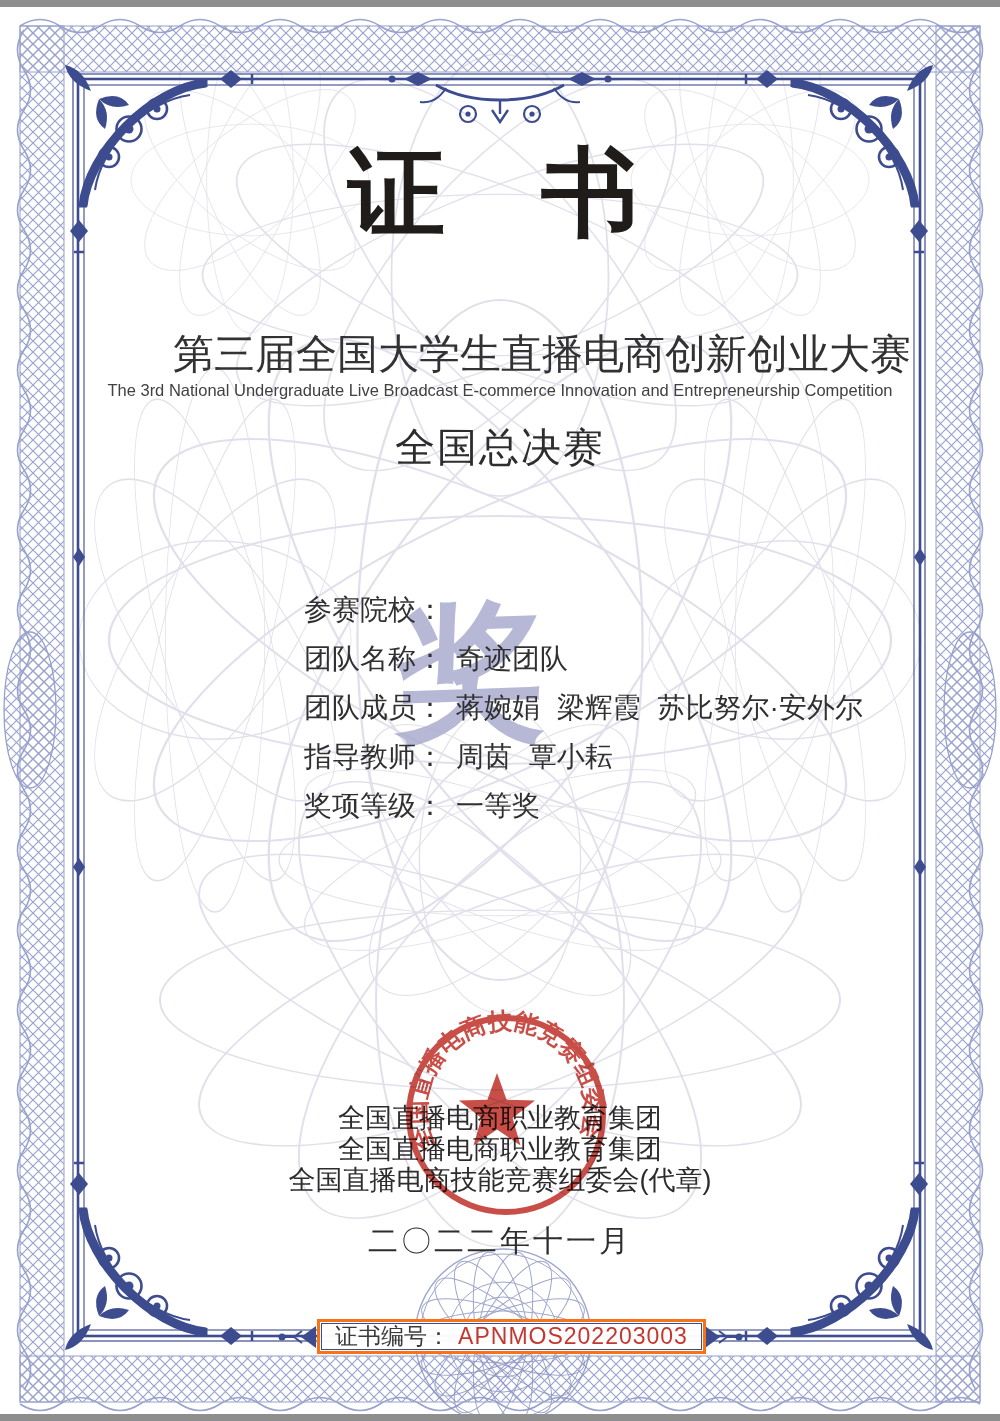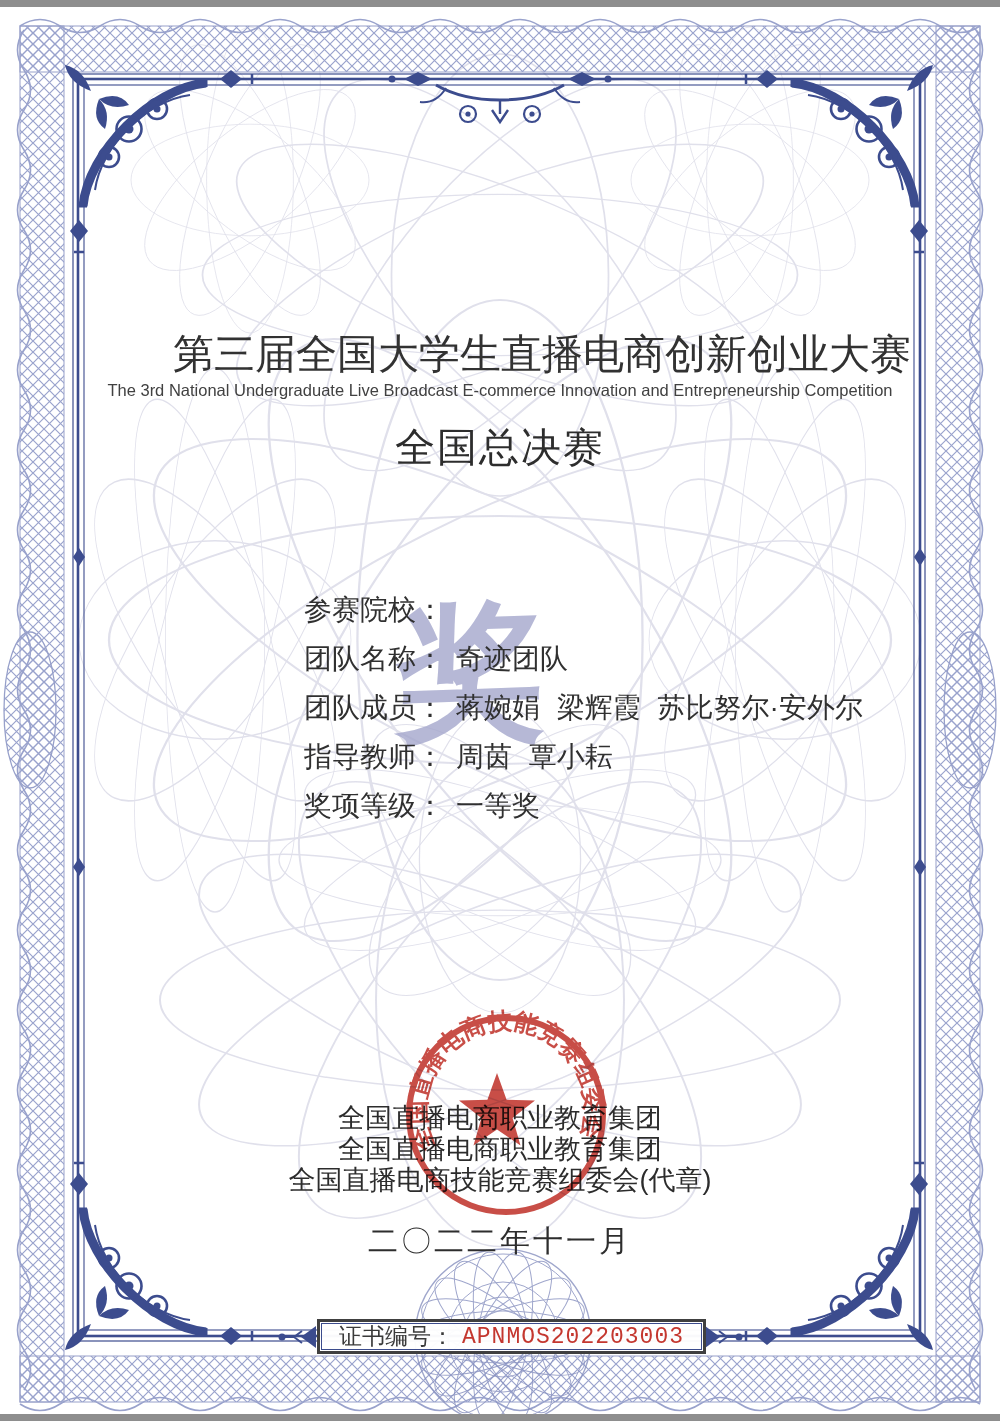--- a/index.html
+++ b/index.html
@@ -19,25 +19,25 @@
   .comp-en{top:381px;font-size:16.5px;color:#414141;text-align:center;}
   .stage{top:420px;font-size:40px;color:#2d2d2d;font-weight:500;letter-spacing:2px;}
   .fields{position:absolute;left:304px;top:586px;z-index:2;}
   .frow{height:48.8px;display:flex;align-items:center;font-size:28px;color:#303030;}
   .flabel{margin-right:12px;}
   .fvalue{word-spacing:9px;}
   .issuers{position:absolute;left:0;top:1103px;width:1000px;text-align:center;z-index:2;
            font-size:27px;line-height:30.8px;color:#2c2c2c;}
   .date{top:1221px;font-size:30px;color:#2d2d2d;letter-spacing:3px;}
   .plate{position:absolute;left:317px;top:1319px;width:389px;height:35px;z-index:2;
-         background:rgba(255,255,255,.97);border:3px solid #404040;box-sizing:border-box;}
+         background:rgba(255,255,255,.97);border:3px solid #f97316;box-sizing:border-box;}
   .plate-inner{position:absolute;inset:1px;border:1px solid #3b4b8c;display:flex;
                align-items:center;justify-content:center;gap:8px;font-size:23px;}
   .plate-label{color:#3a3a3a;}
-  .plate-value{color:#c4372f;letter-spacing:1px;font-weight:500;font-family:Liberation Mono, monospace;}
+  .plate-value{color:#c4372f;letter-spacing:1px;font-weight:500;}
   svg.seal{position:absolute;left:376px;top:985px;z-index:3;mix-blend-mode:multiply;
            opacity:.9;overflow:visible;}
   .seal-arc-text{font-family:"Liberation Sans","DejaVu Sans",sans-serif;font-weight:700;
                  font-size:24px;letter-spacing:.5px;fill:#c23a32;}
 </style>
 </head>
 <body>
 
 <div class="page">
 
@@ -155,20 +155,21 @@
       <path d="M705,1326 l15,11 -15,11 Z"></path>
       <path d="M294,1337 l8,-6 m-8,6 l8,6 M294,1337 h-10" fill="none" stroke="#3c4c8e" stroke-width="2"></path>
       <path d="M727,1337 l-8,-6 m8,6 l-8,6 M727,1337 h10" fill="none" stroke="#3c4c8e" stroke-width="2"></path>
       <circle cx="282" cy="1337" r="3.5"></circle>
       <circle cx="739" cy="1337" r="3.5"></circle>
     </g>
   </svg>
 
   <div class="watermark">奖</div>
 
+  <div class="txt title-cn">证 书</div>
   <div class="txt comp-cn">第三届全国大学生直播电商创新创业大赛</div>
   <div class="txt comp-en">The 3rd National Undergraduate Live Broadcast E-commerce Innovation and Entrepreneurship Competition</div>
   <div class="txt stage">全国总决赛</div>
 
   <div class="fields">
     <div class="frow">
       <span class="flabel">参赛院校：</span>
     </div>
     <div class="frow">
       <span class="flabel">团队名称：</span>

